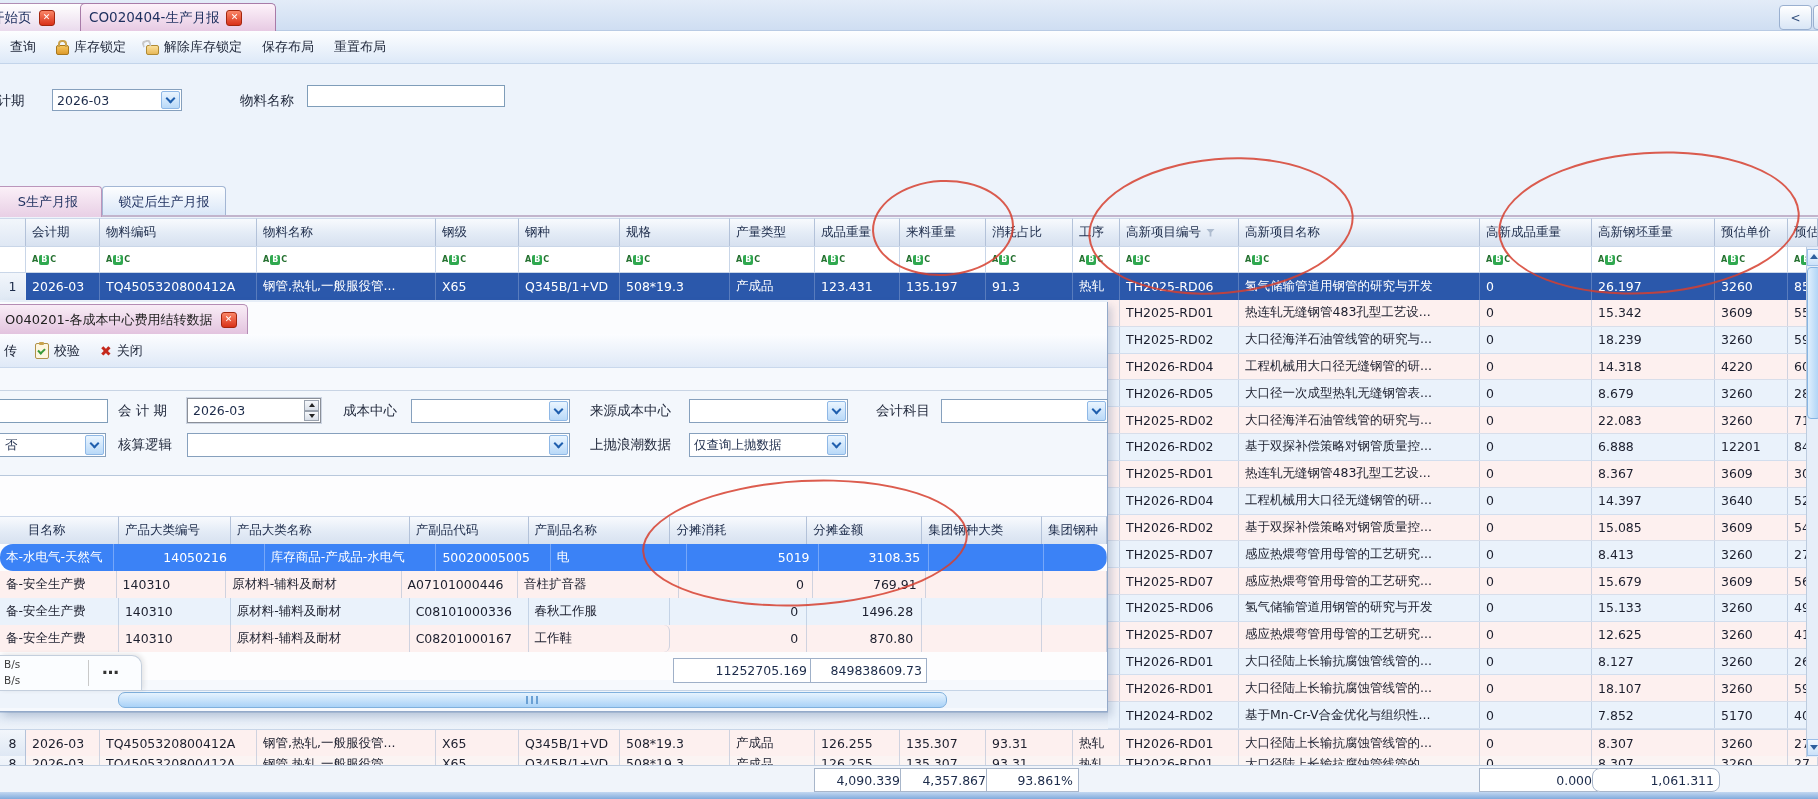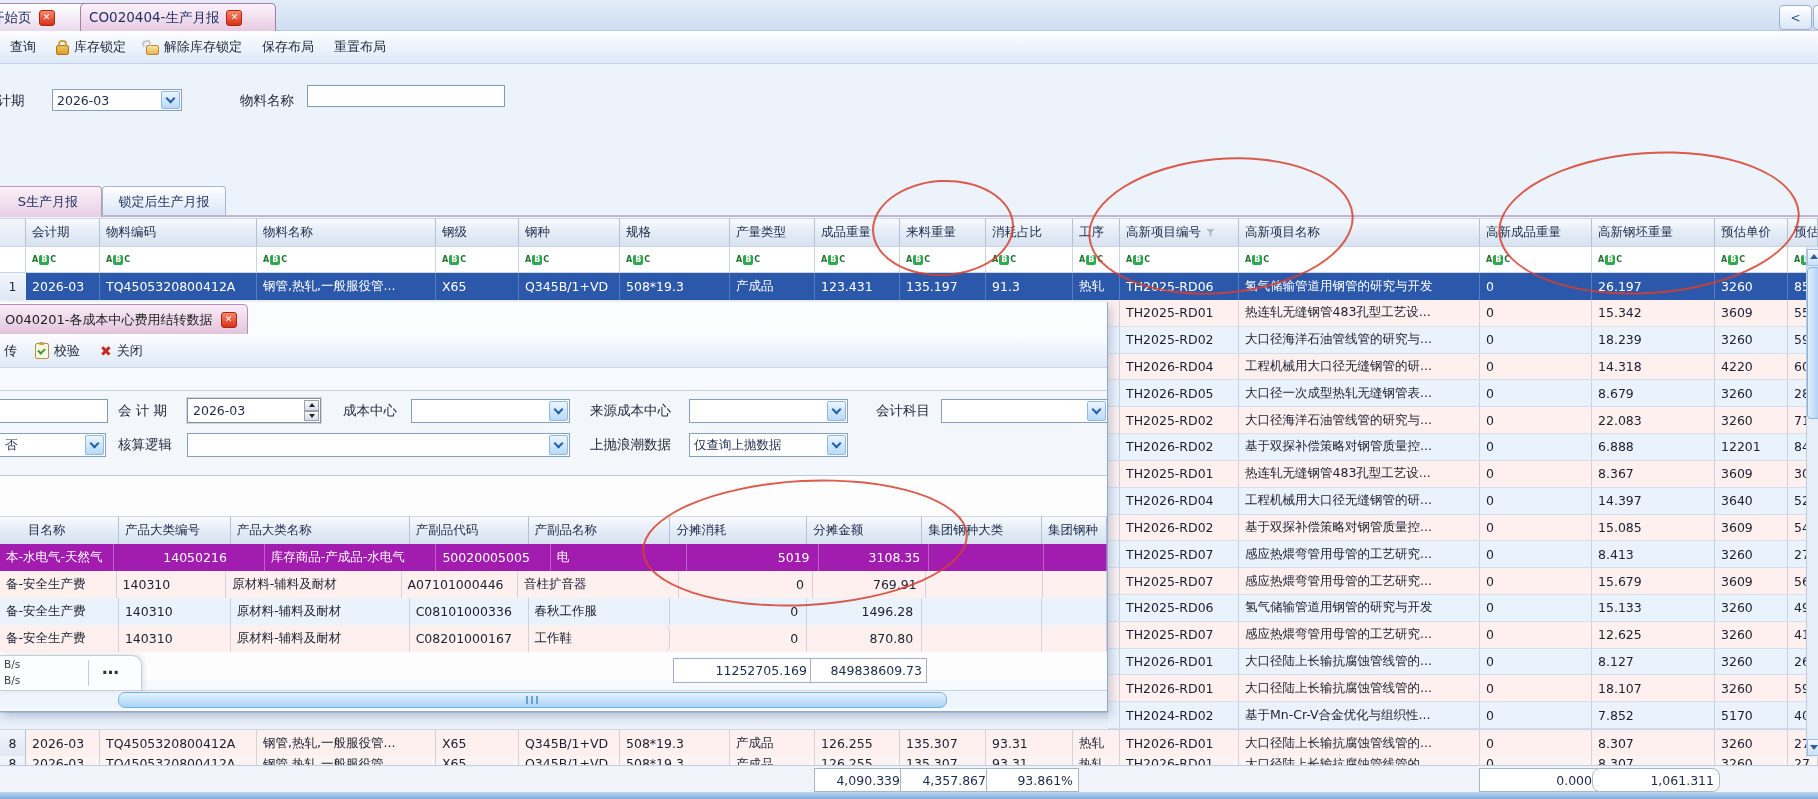--- a/index.html
+++ b/index.html
@@ -111,21 +111,21 @@
         border-bottom:2px solid #b8c8dc;background:#f3f7fc;}
   .spinner{position:absolute;height:23px;background:#fff;border:1px solid #8a8f98;box-shadow:0 0 0 1px #cdd5e2;font-size:12.5px;}
   .spinbtns{position:absolute;right:1px;top:1px;bottom:1px;width:15px;display:flex;flex-direction:column;}
   .spb{flex:1;background:linear-gradient(#f6f8fb,#d9dfe8);border:1px solid #9aa2ae;display:flex;align-items:center;justify-content:center;}
   .spb i{display:block;width:0;height:0;border-left:3px solid transparent;border-right:3px solid transparent;}
   .spb .u{border-bottom:4px solid #222;}
   .spb .d{border-top:4px solid #222;}
   .dgridbg{position:absolute;left:0;top:174px;width:100%;height:204px;background:#fdfdfe;}
   .dhead{position:absolute;left:0;top:214px;width:100%;height:28px;}
   .drow{position:absolute;left:0;width:100%;height:27px;}
-  .dselrow{background:#a21caf;}
+  .dselrow{background:#3b82f6;border-radius:13px;}
   .dselrow .c{color:#fff;border-right:1px solid rgba(255,255,255,.3);}
   .dsum1{position:absolute;top:356px;height:23px;background:#fff;border:1px solid #9fb0c8;
          font-size:12.5px;display:flex;align-items:center;justify-content:flex-end;padding-right:4px;}
   .dscroll{position:absolute;left:0;top:388px;width:100%;height:17px;background:#eef4fb;border-top:1px solid #c5d4e6;}
   .dthumb{position:absolute;left:118px;top:1px;width:827px;height:14px;border-radius:7px;
           background:linear-gradient(#e6f3fe,#a9d2f7);border:1px solid #7fb0dd;}
   .dthumb::after{content:'';position:absolute;left:50%;top:3px;margin-left:-7px;width:14px;height:8px;
           background:repeating-linear-gradient(90deg,#6aa0d4 0 2px,transparent 2px 5px);}
 
   

